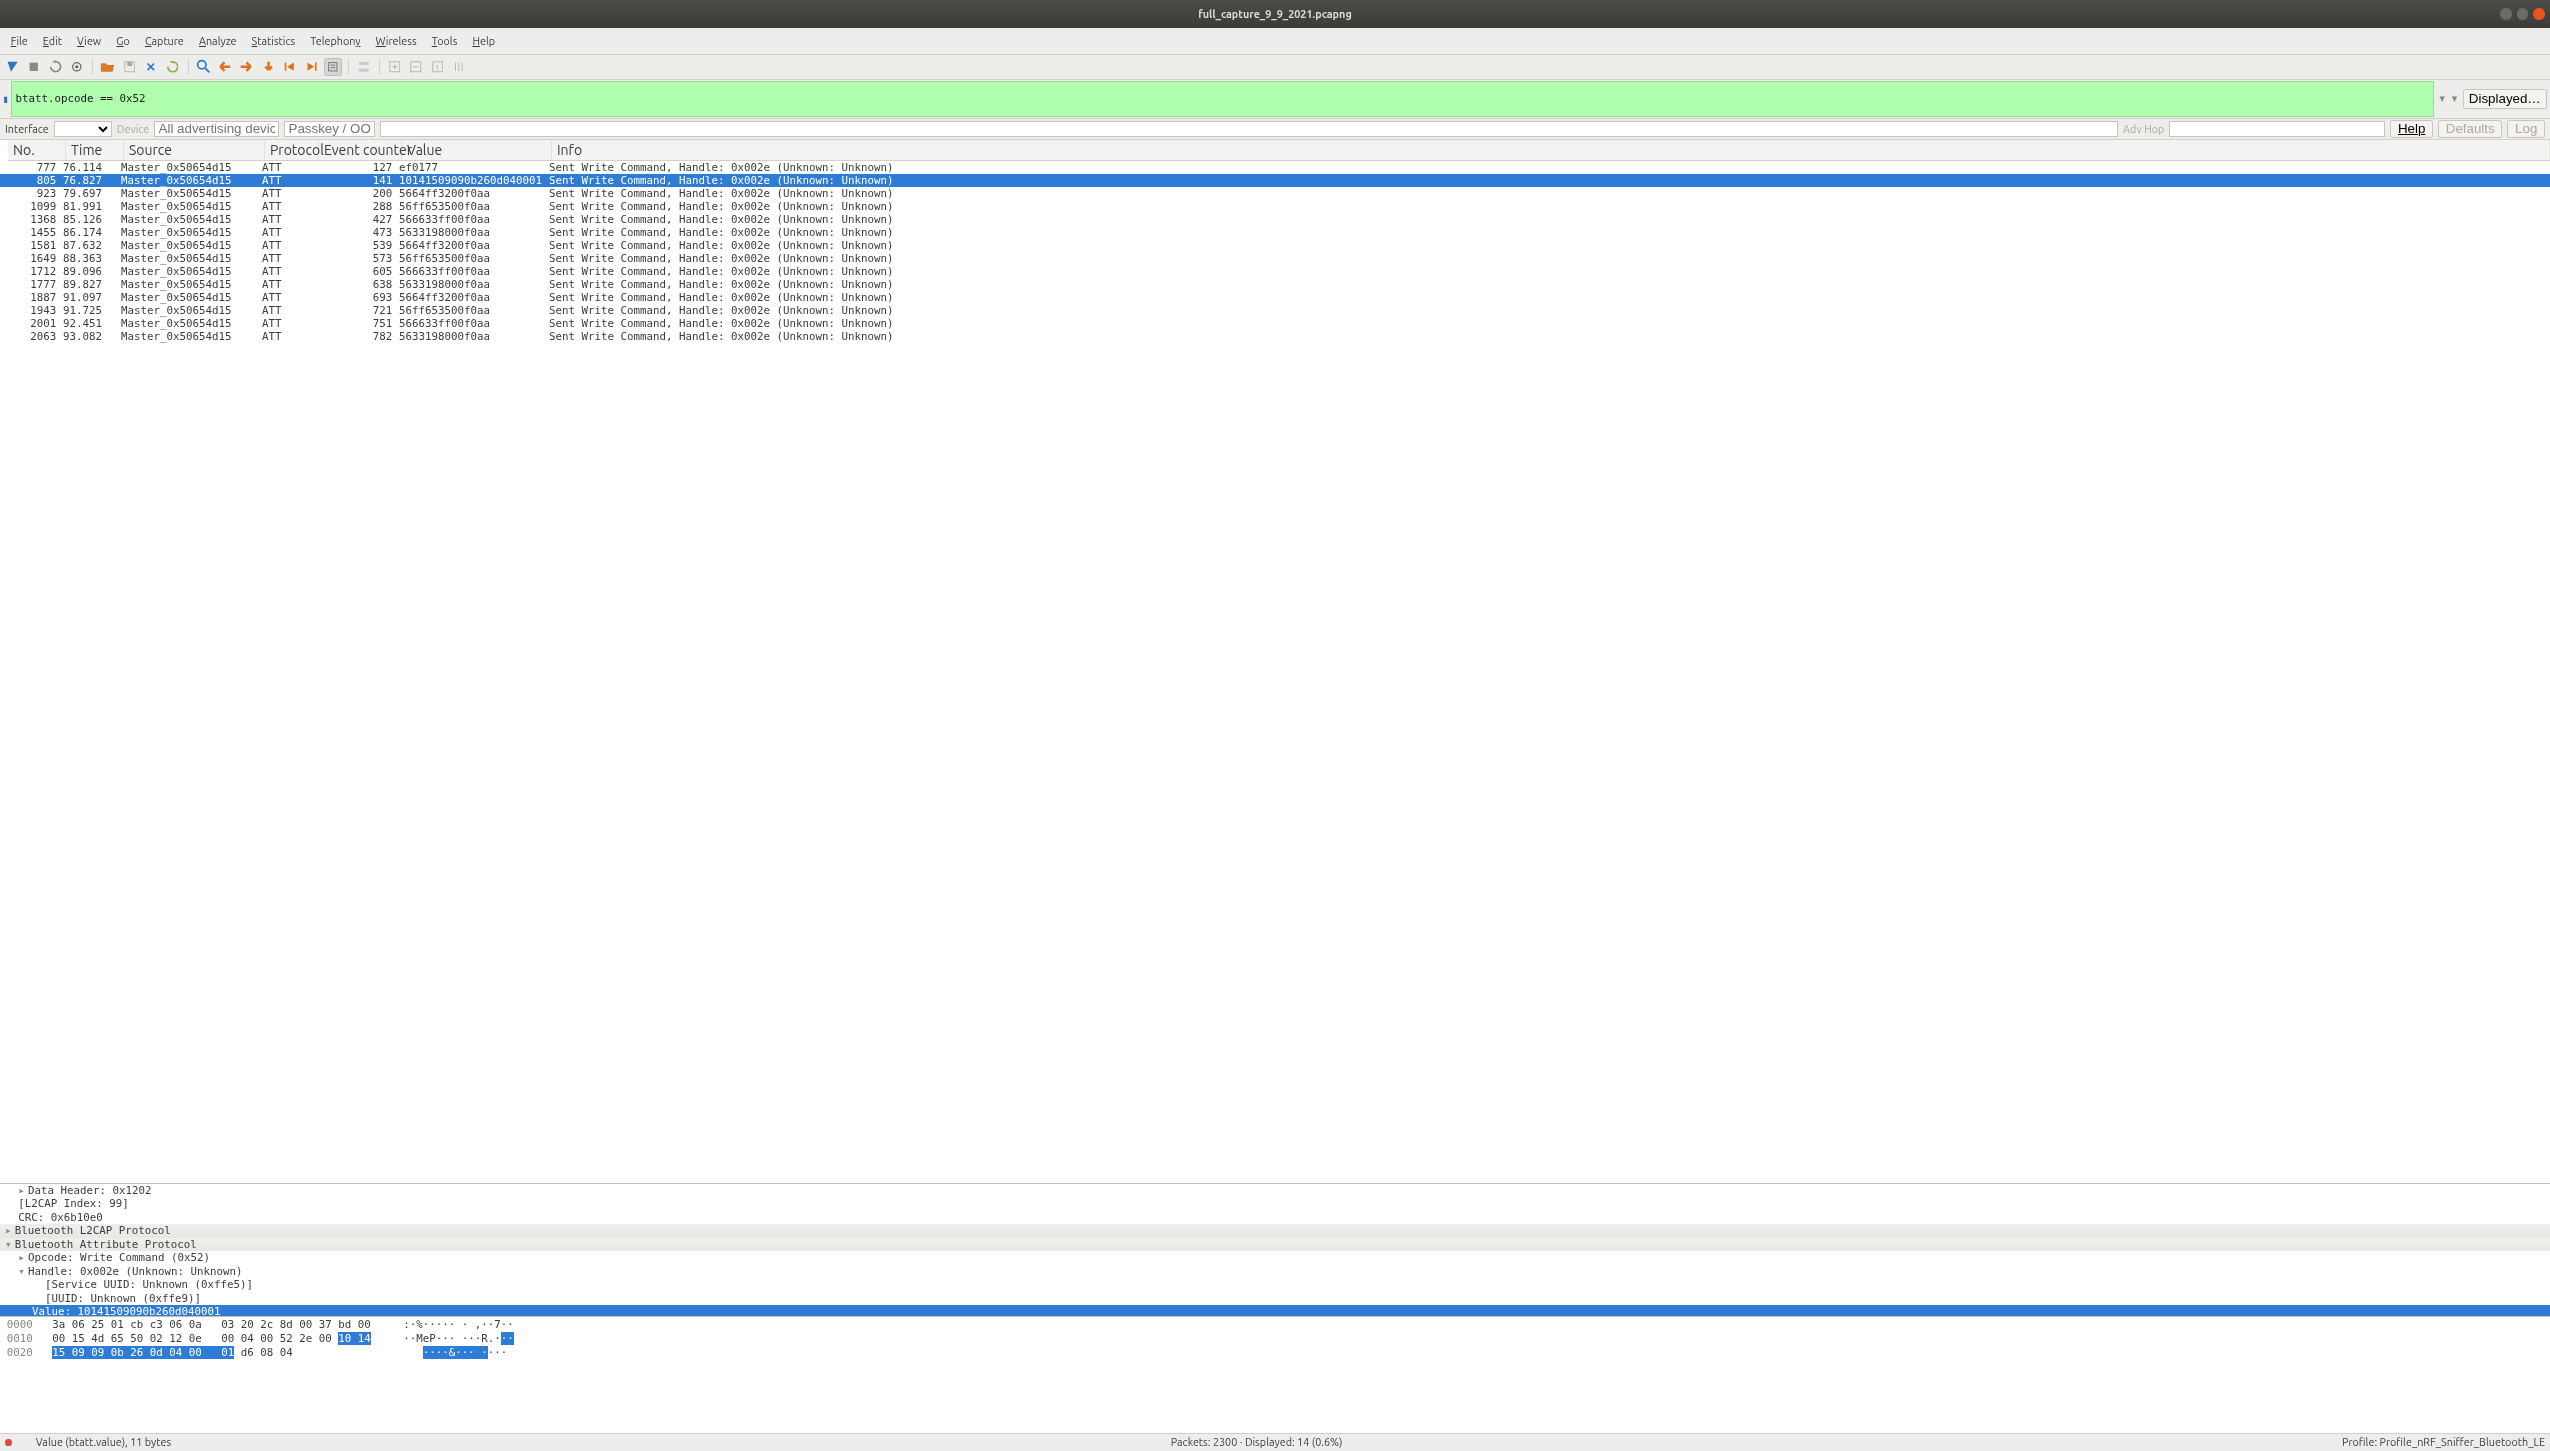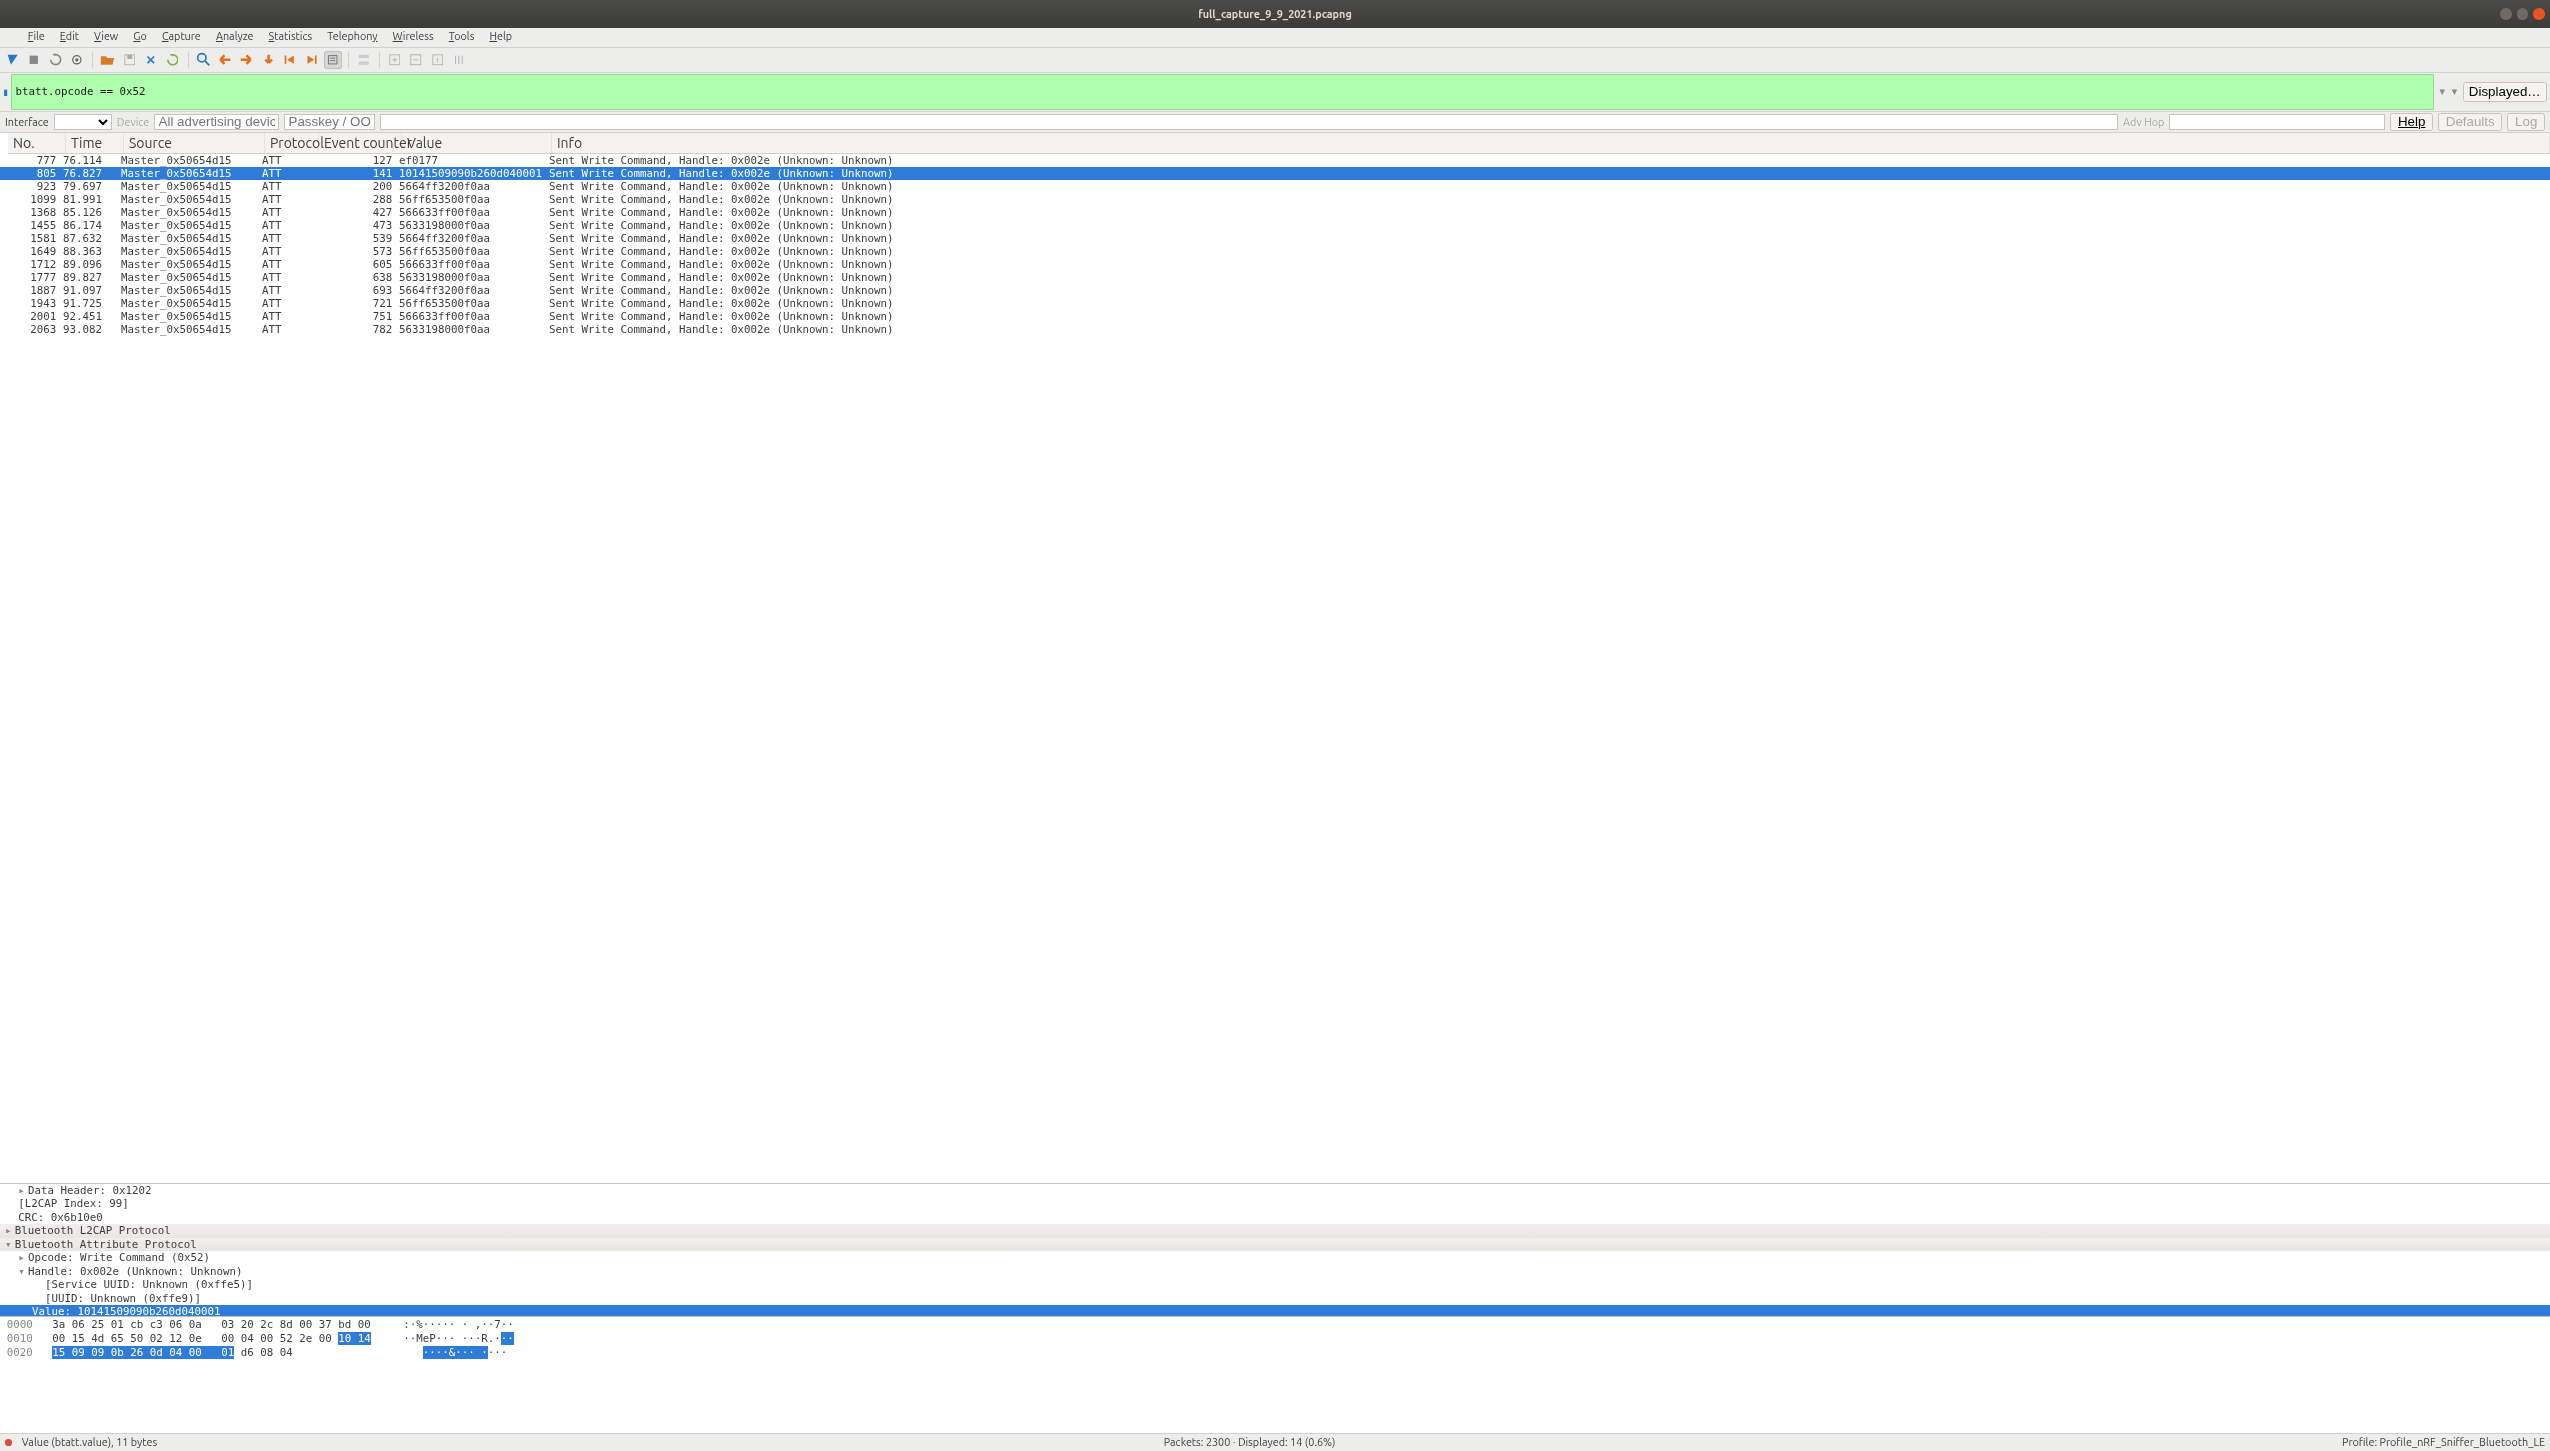--- a/index.html
+++ b/index.html
@@ -34,23 +34,24 @@
 .winbtn {
   width: 11.6px; height: 11.6px; border-radius: 50%;
   background: #6d6b66; display:inline-block;
 }
 .winbtn.close { background: #e95420; }
 
 
 .menubar {
   background: #ededec;
   border-bottom: 0.8px solid #d4d0c8;
-  height: 20px;
+  height: 27px;
   display: flex;
-  padding: 0 21px;
+  align-items: center;
+  padding: 0 4px;
   gap: 1.7px;
 }
 .menubar .menuitem {
   padding: 1.7px 6.7px;
   cursor: default;
 }
 .menuitem .ul { text-decoration: underline; }
 
 
 .toolbar {
@@ -186,21 +187,21 @@
 .hex-hi-asc { background: #2e7cd6; color: #fff; }
 
 
 .statusbar {
   background: #ededec;
   border-top: 0.8px solid #d4d0c8;
   height: 18.3px;
   display: flex; align-items: center;
   padding: 0 5px;
   font-size: 10.8px;
-  gap: 5px;
+  gap: 19px;
 }
 .statusbar .dot { width:6.7px;height:6.7px;border-radius:50%;background:#d94f3a;display:inline-block;margin-right:5px;}
 
 svg { display: block; }
 </style>
 </head>
 <body>
 
 <div class="titlebar">
   <span>full_capture_9_9_2021.pcapng</span>

